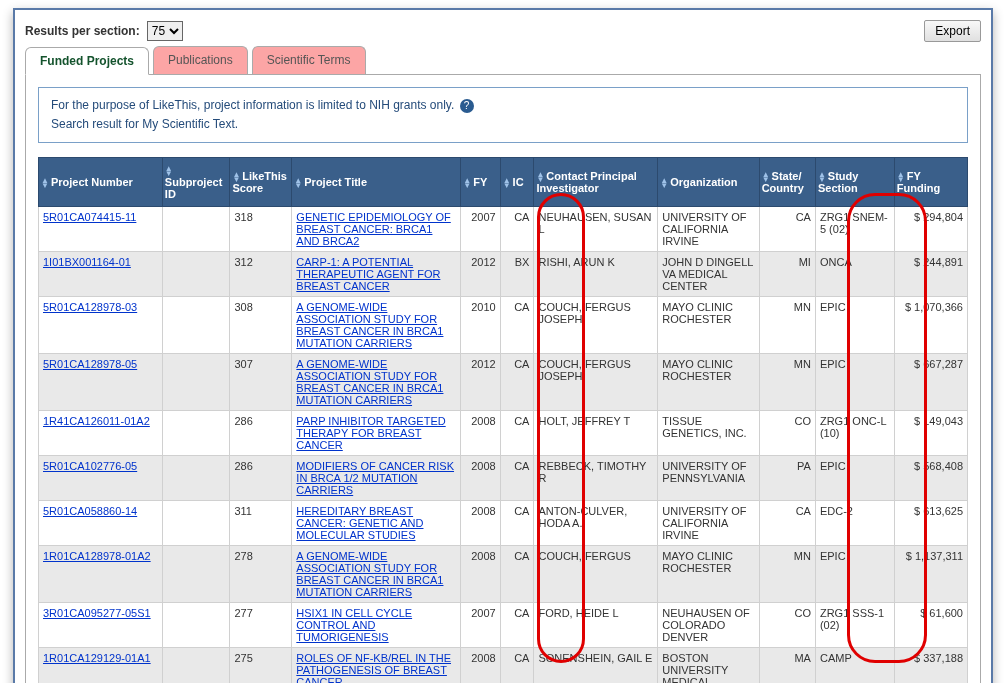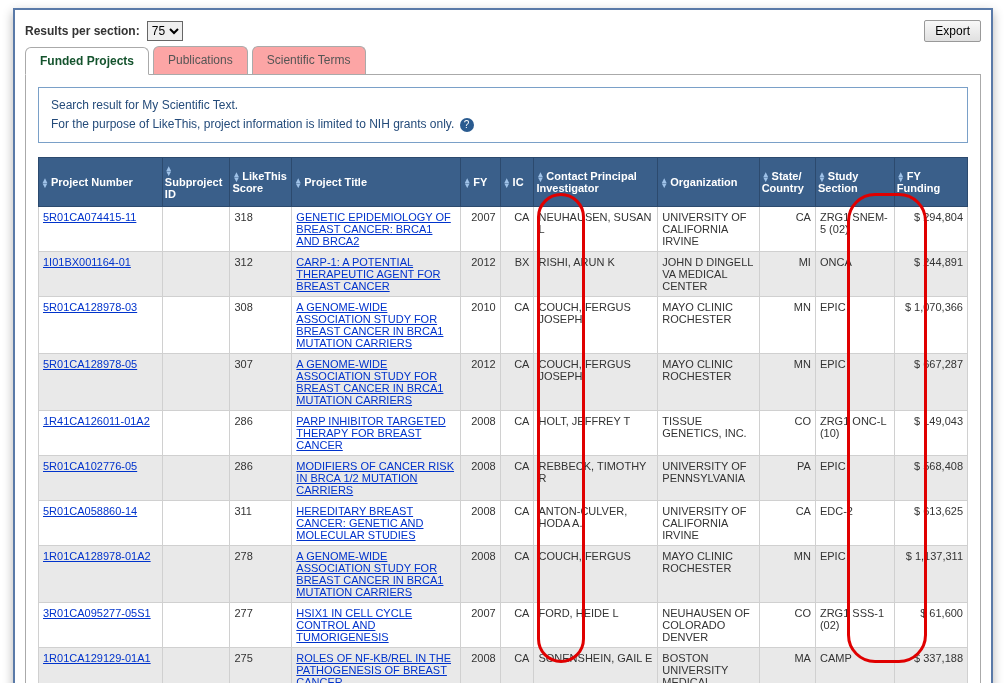--- a/index.html
+++ b/index.html
@@ -168,25 +168,25 @@
   </div>
 
   <div class="tabs">
     <div class="tab active">Funded Projects</div>
     <div class="tab">Publications</div>
     <div class="tab">Scientific Terms</div>
   </div>
 
   <div class="panel">
     <div class="info-box">
-      <div>Search result for My Scientific Text.</div>
       <div>
         <span>For the purpose of LikeThis, project information is limited to NIH grants only.</span>
         <span class="help-icon">?</span>
       </div>
+      <div>Search result for My Scientific Text.</div>
     </div>
 
 
     <table>
       <colgroup>
         <col class="c-pn">
           <col class="c-sp">
           <col class="c-lt">
           <col class="c-pt">
         <col class="c-fy">

